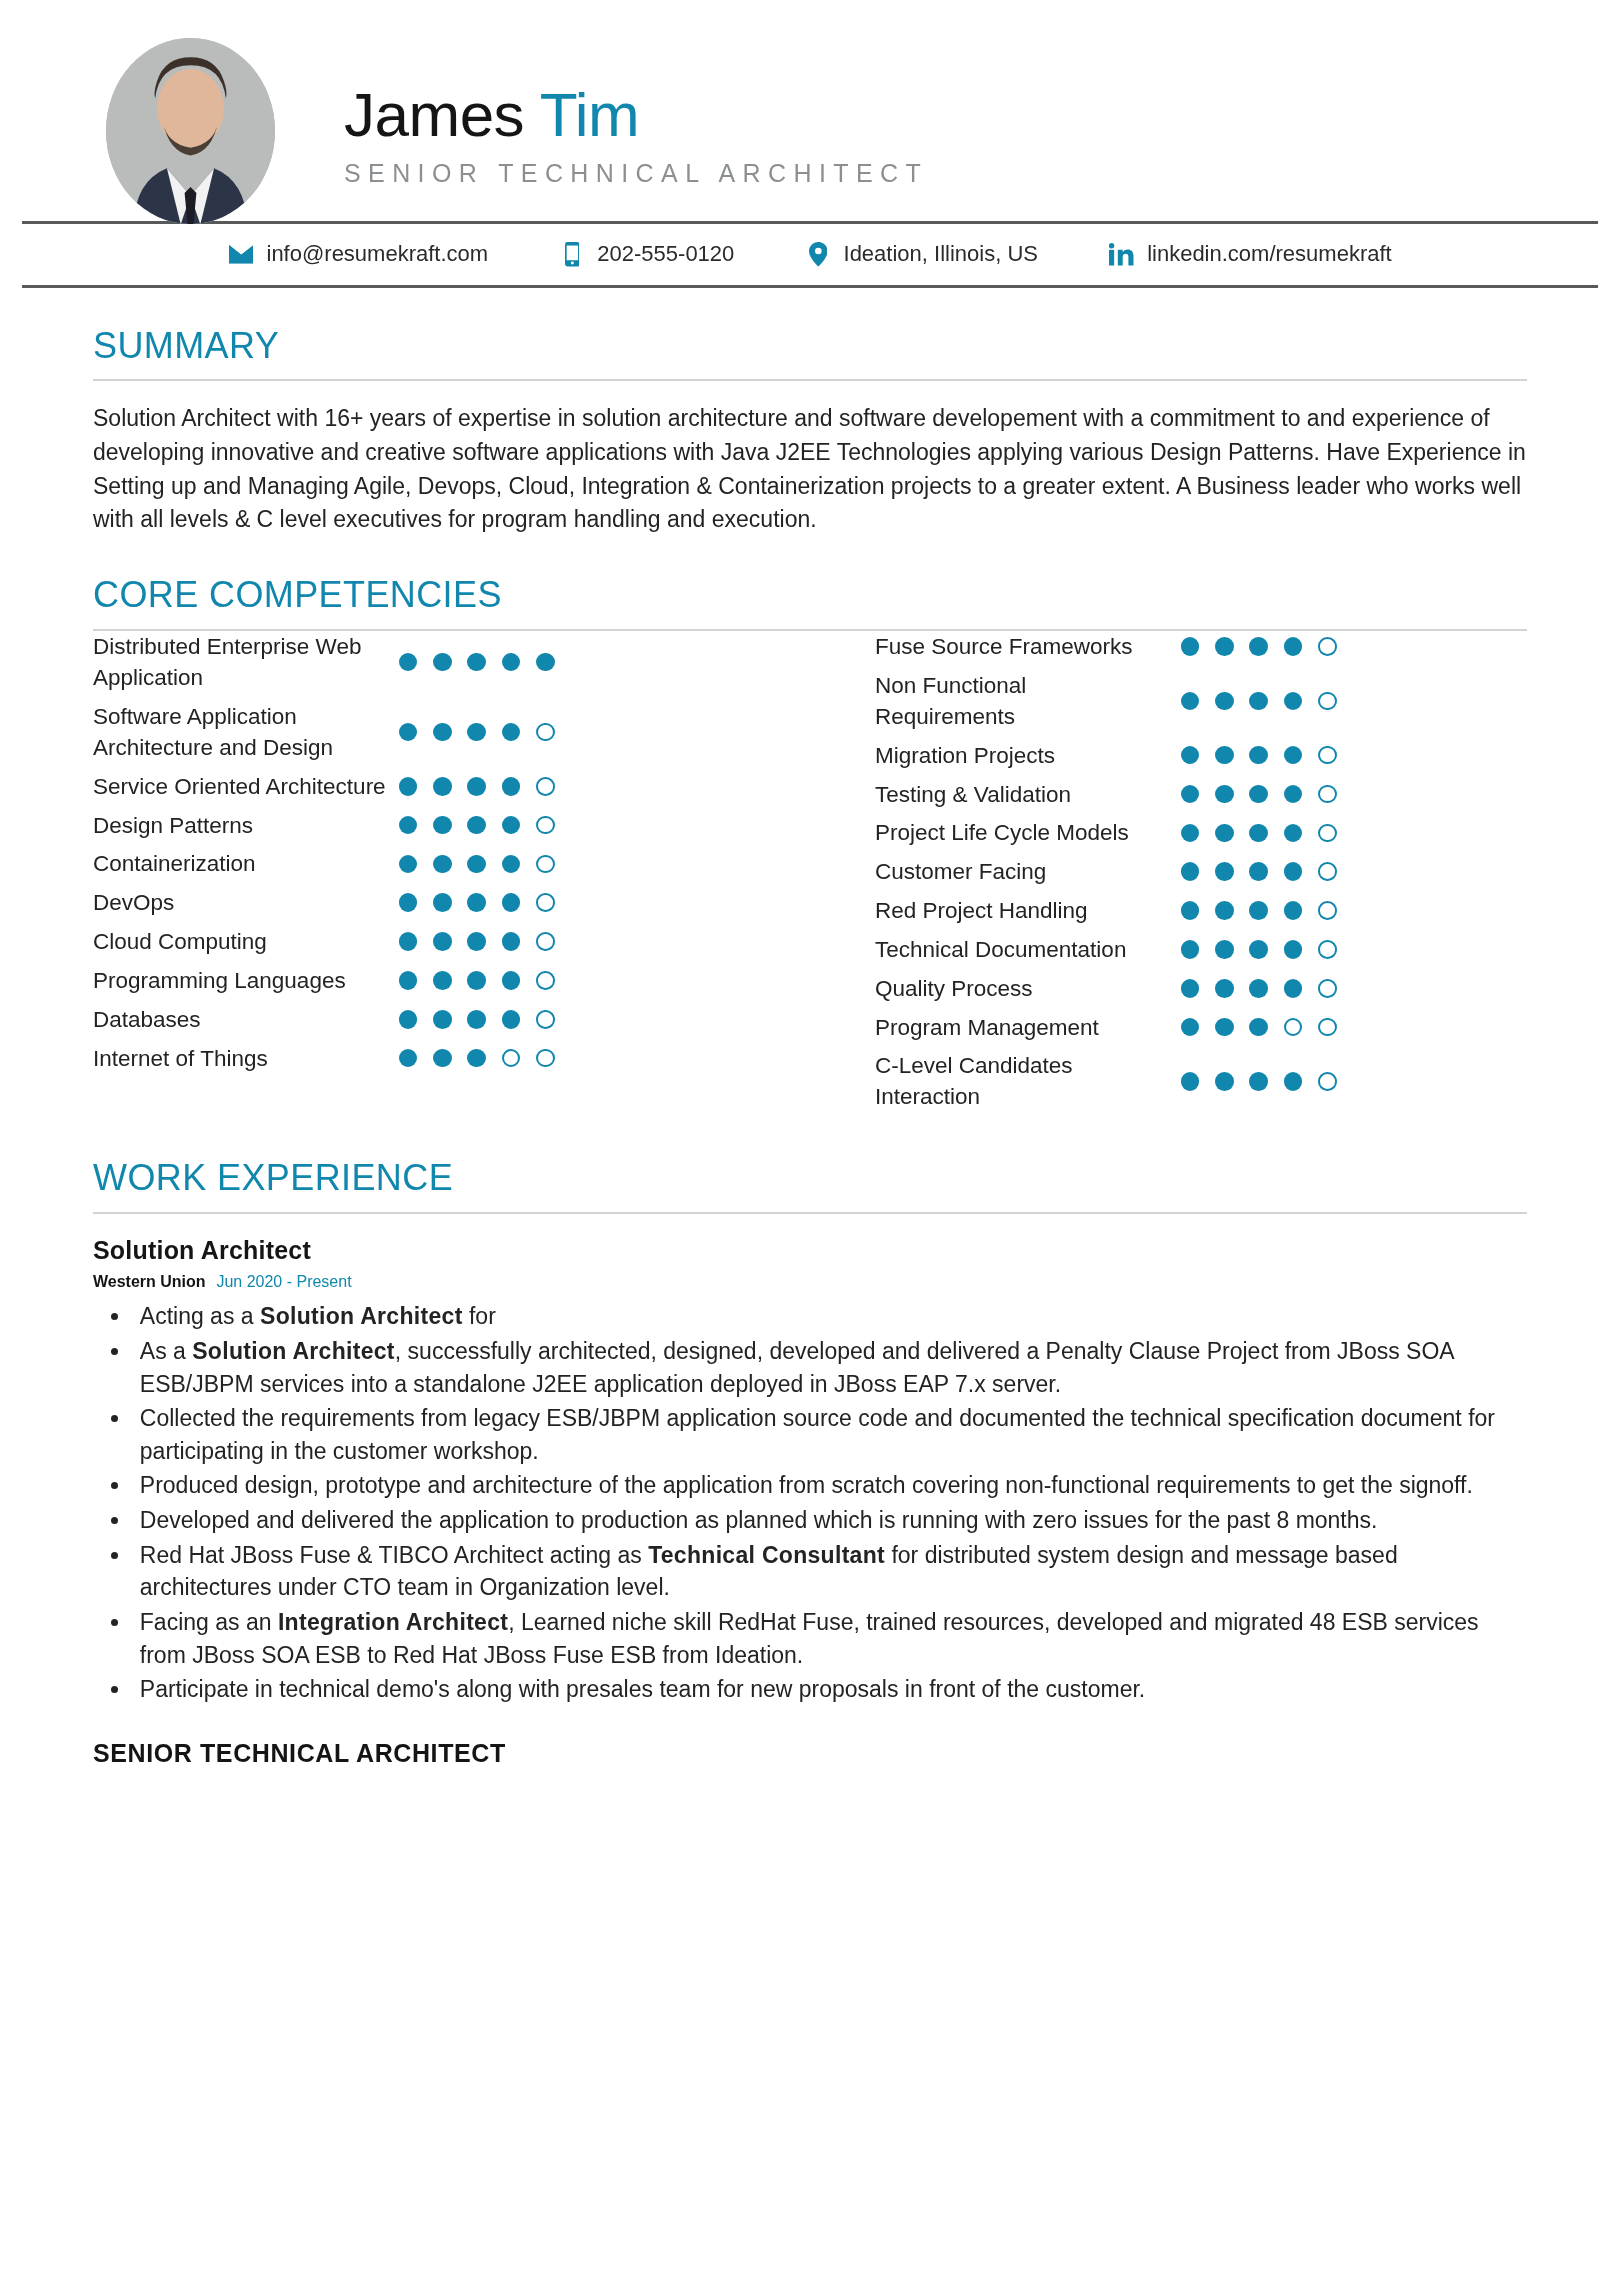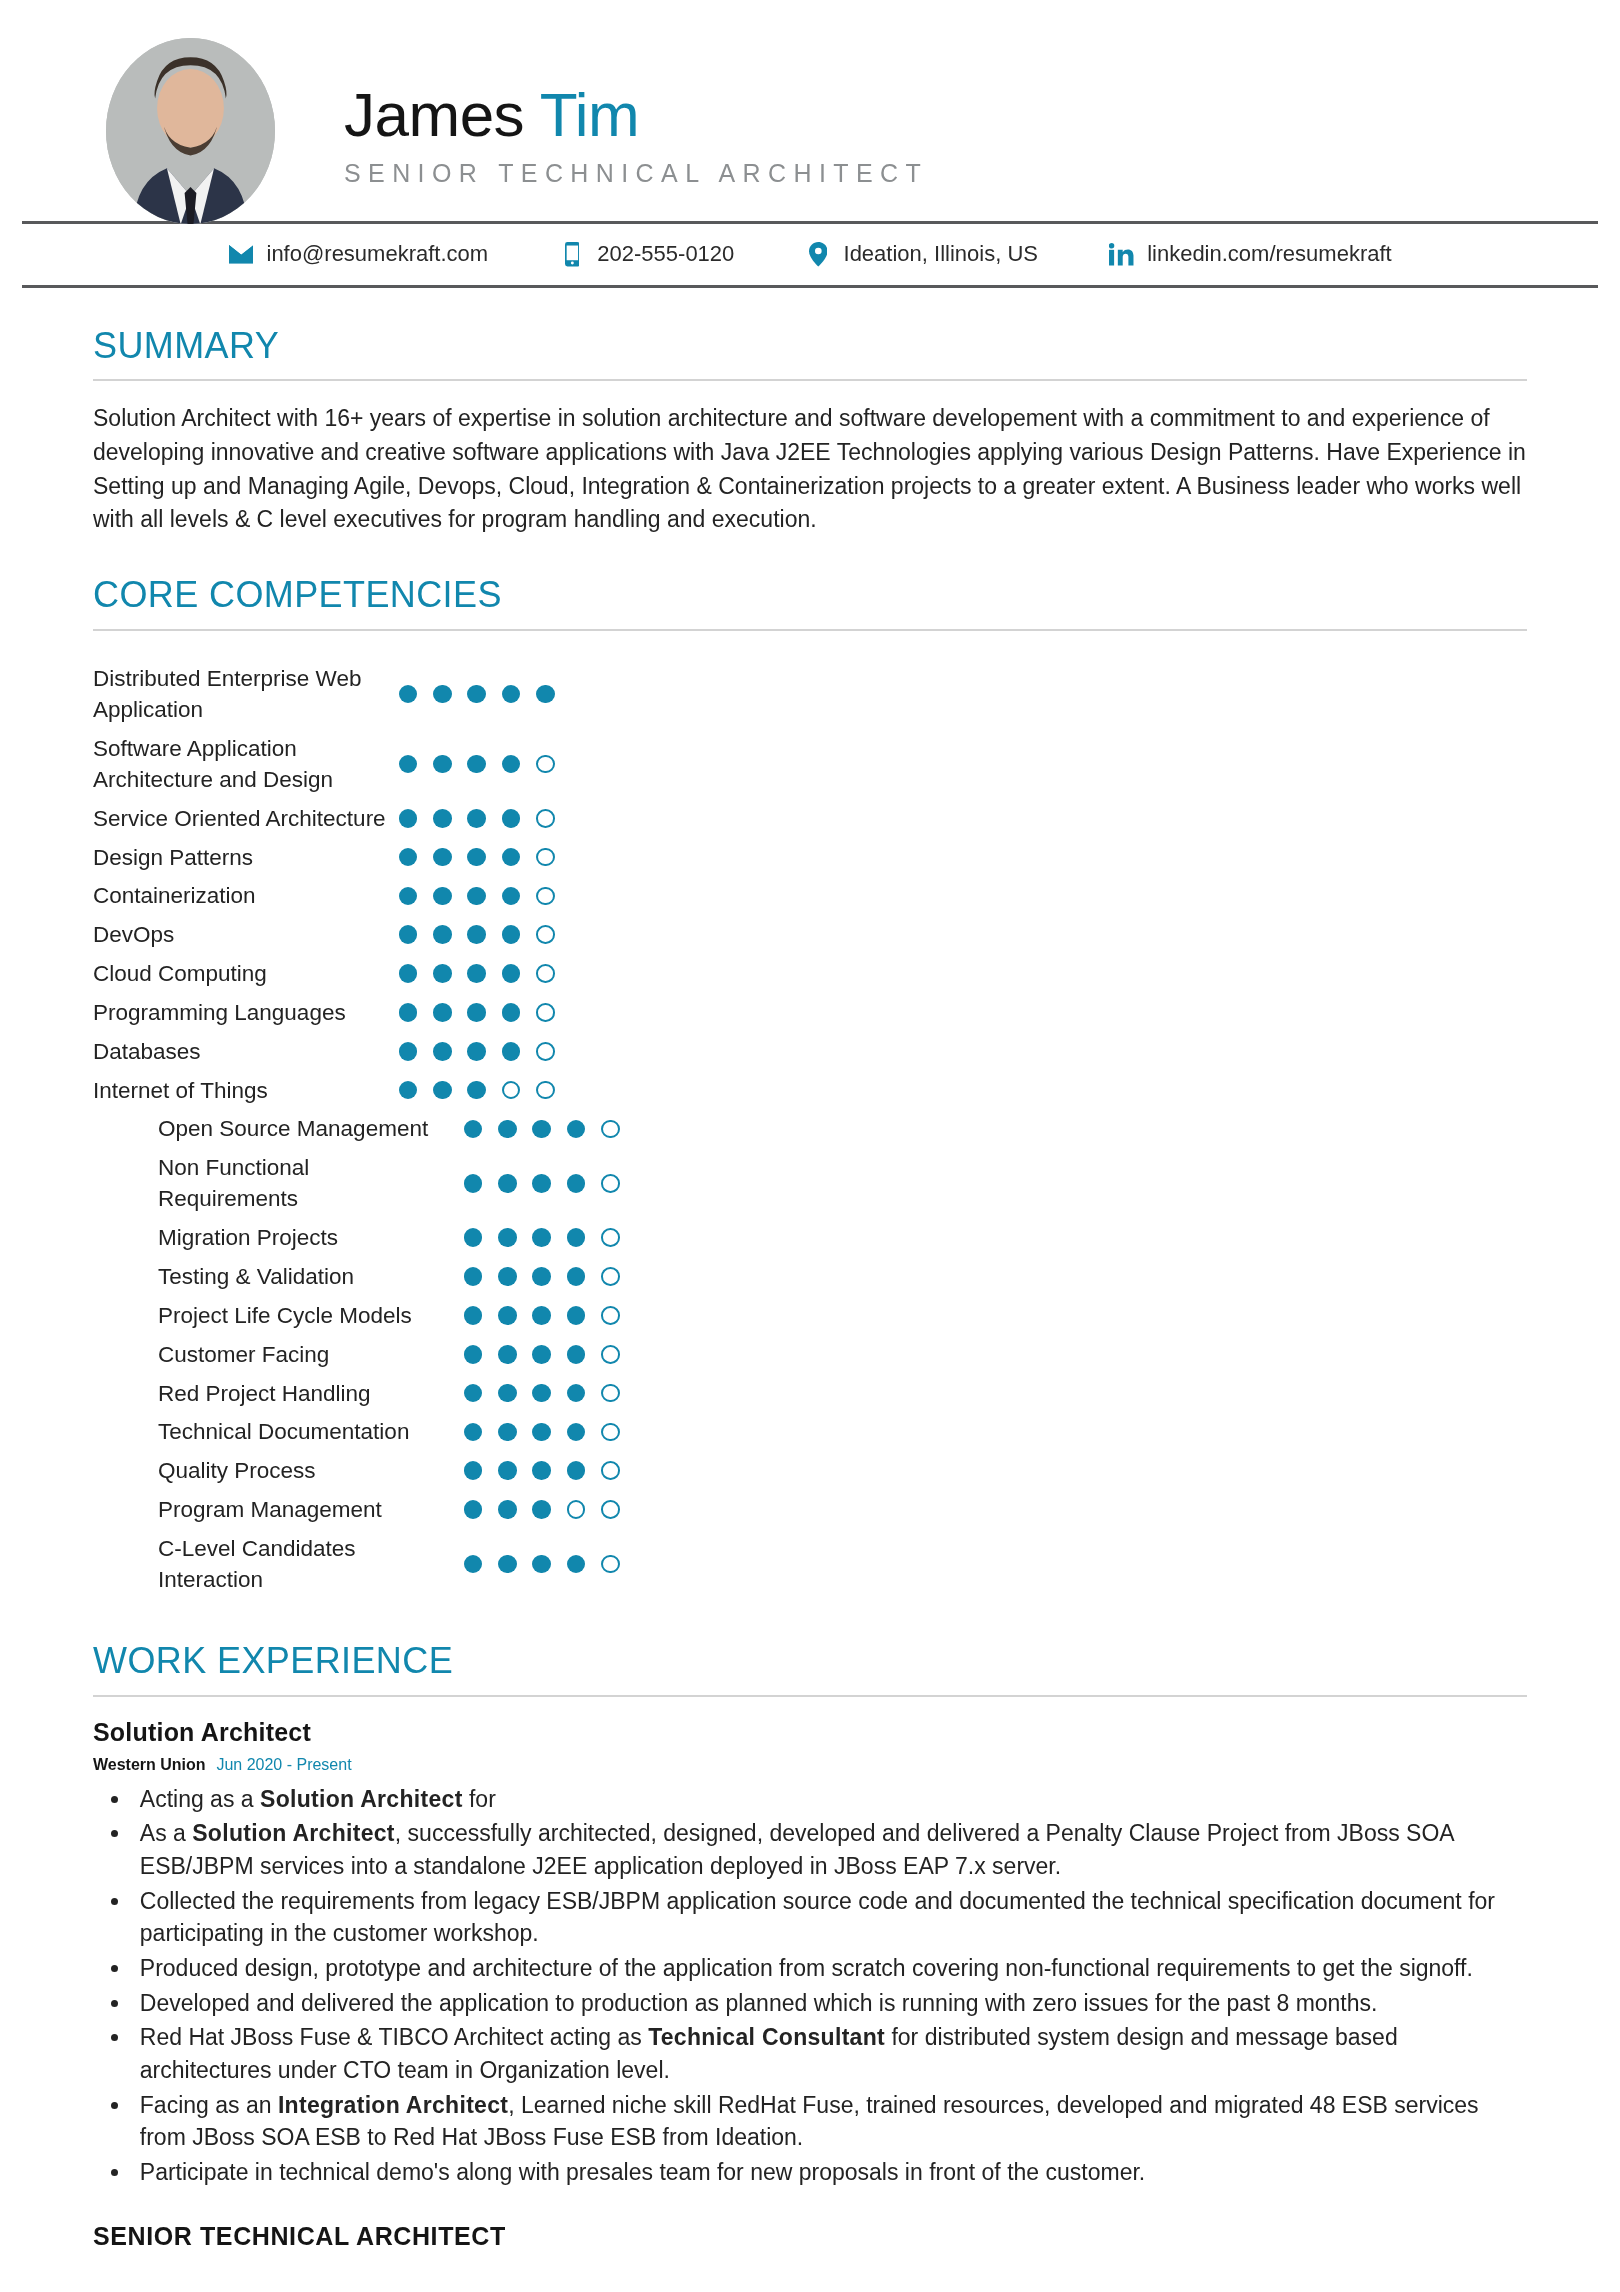--- a/index.html
+++ b/index.html
@@ -55,21 +55,21 @@
   .sec-rule { height:2px; background:#d3d3d3; margin-top:12.7px; }
 
   .summary-text {
     margin-top:20.6px;
     font-size:23px; line-height:1.47; color:#232323;
     text-align:left;
   }
 
   
   .comp-wrap {
-    display:flex; margin-top:32px;flex-direction:column;
+    display:flex; margin-top:0;
   }
   .comp-col { width:50%; box-sizing:border-box; }
   .comp-col.right { padding-left:65px; }
   .comp-row {
     display:flex; align-items:center;
     min-height:31px; margin-bottom:7.8px;
   }
   .comp-label {
     flex:1 1 auto; font-size:22.5px; line-height:1.38; color:#232323;
     padding-right:11.8px; max-width:294px;
@@ -278,21 +278,21 @@
               <span class="dot full"></span>
               <span class="dot full"></span>
               <span class="dot full"></span>
               <span class="dot empty"></span>
               <span class="dot empty"></span>
             </div>
           </div>
         </div>
       <div class="comp-col right" id="comp-right">
           <div class="comp-row">
-            <div class="comp-label">Open Source Management</div>
+            <div class="comp-label">Fuse Source Frameworks</div>
             <div class="dots">
               <span class="dot full"></span>
               <span class="dot full"></span>
               <span class="dot full"></span>
               <span class="dot full"></span>
               <span class="dot empty"></span>
             </div>
           </div>
           <div class="comp-row">
             <div class="comp-label">Non Functional Requirements</div>

